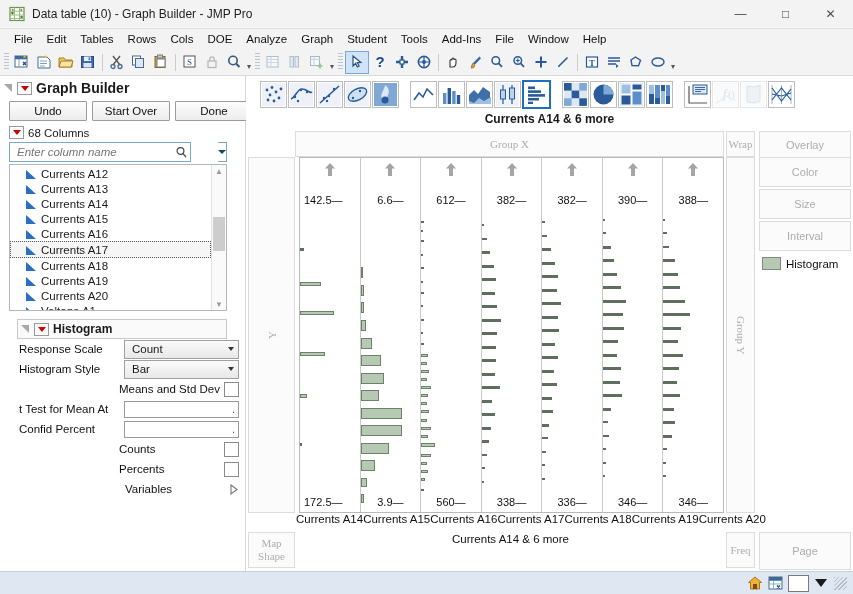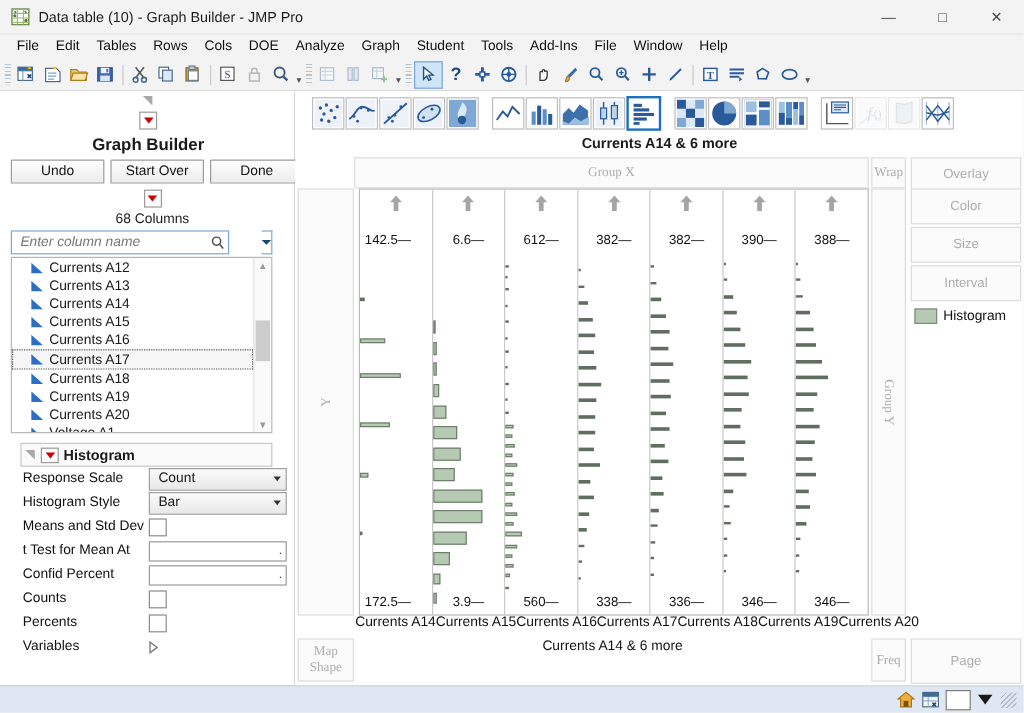--- a/index.html
+++ b/index.html
@@ -37,34 +37,34 @@
   .tsep{width:1px;height:17px;background:#cbcbcb;margin:0 3px;}
   .tdrop{width:8px;height:18px;display:flex;align-items:flex-end;justify-content:center;
          color:#555;font-size:8px;}
 
   
   .main{flex:1 1 auto;display:flex;min-height:0;background:#fff;}
 
   
   .leftpanel{width:245px;flex:0 0 245px;background:#fff;
              border-right:1px solid #d6d6d6;display:flex;flex-direction:column;}
-  .outline-hdr{display:flex;align-items:center;gap:4px;padding:4px 2px 3px 4px;flex-direction:column;}
+  .outline-hdr{display:flex;align-items:center;gap:4px;padding:4px 2px 3px 4px;}
   .tri{width:9px;height:9px;flex:0 0 9px;position:relative;}
   .tri:after{content:"";position:absolute;left:0;top:0;width:0;height:0;
              border-left:8px solid transparent;border-top:8px solid #a8a8a8;}
   .redarrow{width:13px;height:11px;background:#fff;border:1px solid #9a9a9a;
             display:inline-flex;align-items:center;justify-content:center;flex:0 0 13px;}
   .redarrow:after{content:"";width:0;height:0;border-left:4px solid transparent;
                   border-right:4px solid transparent;border-top:5px solid #cc0000;}
   .gb-title{font-size:14px;font-weight:bold;color:#1a1a1a;}
   .btnrow{display:flex;gap:5px;padding:2px 0 5px 9px;}
   .jbtn{min-width:58px;height:18px;background:linear-gradient(to bottom,#fdfdfd,#ececec);
         border:1px solid #9c9c9c;border-radius:1px;font-size:11.5px;color:#111;
         display:flex;align-items:center;justify-content:center;padding:0 9px;}
-  .colhdr{display:flex;align-items:center;gap:4px;padding:0 0 3px 9px;flex-direction:column;}
+  .colhdr{display:flex;align-items:center;gap:4px;padding:0 0 3px 9px;}
   .colhdr .lbl{font-size:11.5px;}
   .searchrow{display:flex;margin:0 18px 0 9px;gap:27px;}
   .searchbox{flex:1 1 auto;height:18px;border:1px solid #7aa8d4;background:#fff;
              display:flex;align-items:center;padding:0 2px 0 5px;}
   .searchbox input{border:0;outline:0;flex:1 1 auto;font-style:italic;font-size:11.5px;
                    color:#8a8a8a;font-family:"Liberation Sans",sans-serif;background:transparent;}
   .magnif{width:13px;height:13px;flex:0 0 13px;}
   .sdrop{width:15px;height:18px;border:1px solid #7aa8d4;border-left:0;background:#fff;
          display:flex;align-items:center;justify-content:center;}
   .caret{width:0;height:0;border-left:4px solid transparent;border-right:4px solid transparent;
@@ -78,21 +78,21 @@
   .vscroll{width:14px;flex:0 0 14px;background:#fafafa;border-left:1px solid #e2e2e2;
            display:flex;flex-direction:column;align-items:center;justify-content:space-between;}
   .sarrow{height:12px;display:flex;align-items:center;justify-content:center;color:#9a9a9a;font-size:8px;}
   .sthumb{position:absolute;right:1px;top:52px;width:12px;height:34px;background:#cdcdcd;}
 
   
   .optpanel{margin-top:8px;padding:0 6px 0 6px;}
   .opt-hdr{display:flex;align-items:center;gap:4px;border:1px solid #c8c8c8;background:#fafafa;
            padding:2px 3px;margin-left:11px;margin-right:12px;}
   .opt-hdr .t{font-size:12px;font-weight:bold;}
-  .optrow{display:flex;align-items:center;height:20px;padding-left:13px;}
+  .optrow{display:flex;align-items:center;height:20px;padding-left:13px;justify-content:flex-end;}
   .optlbl{width:105px;flex:0 0 105px;font-size:11.5px;color:#111;}
   .jselect{width:110px;height:17px;background:linear-gradient(to bottom,#fafafa,#e8e8e8);
            border:1px solid #a0a0a0;display:flex;align-items:center;
            padding:0 4px 0 7px;font-size:11.5px;justify-content:space-between;}
   .jselect .cv{width:0;height:0;border-left:3.5px solid transparent;border-right:3.5px solid transparent;
                border-top:4px solid #333;}
   .jcheck{width:13px;height:13px;border:1px solid #8a8a8a;background:#fff;}
   .jtext{width:110px;height:15px;border:1px solid #9a9a9a;background:#fff;
          display:flex;align-items:center;justify-content:flex-end;padding-right:3px;
          font-size:10px;color:#333;}

